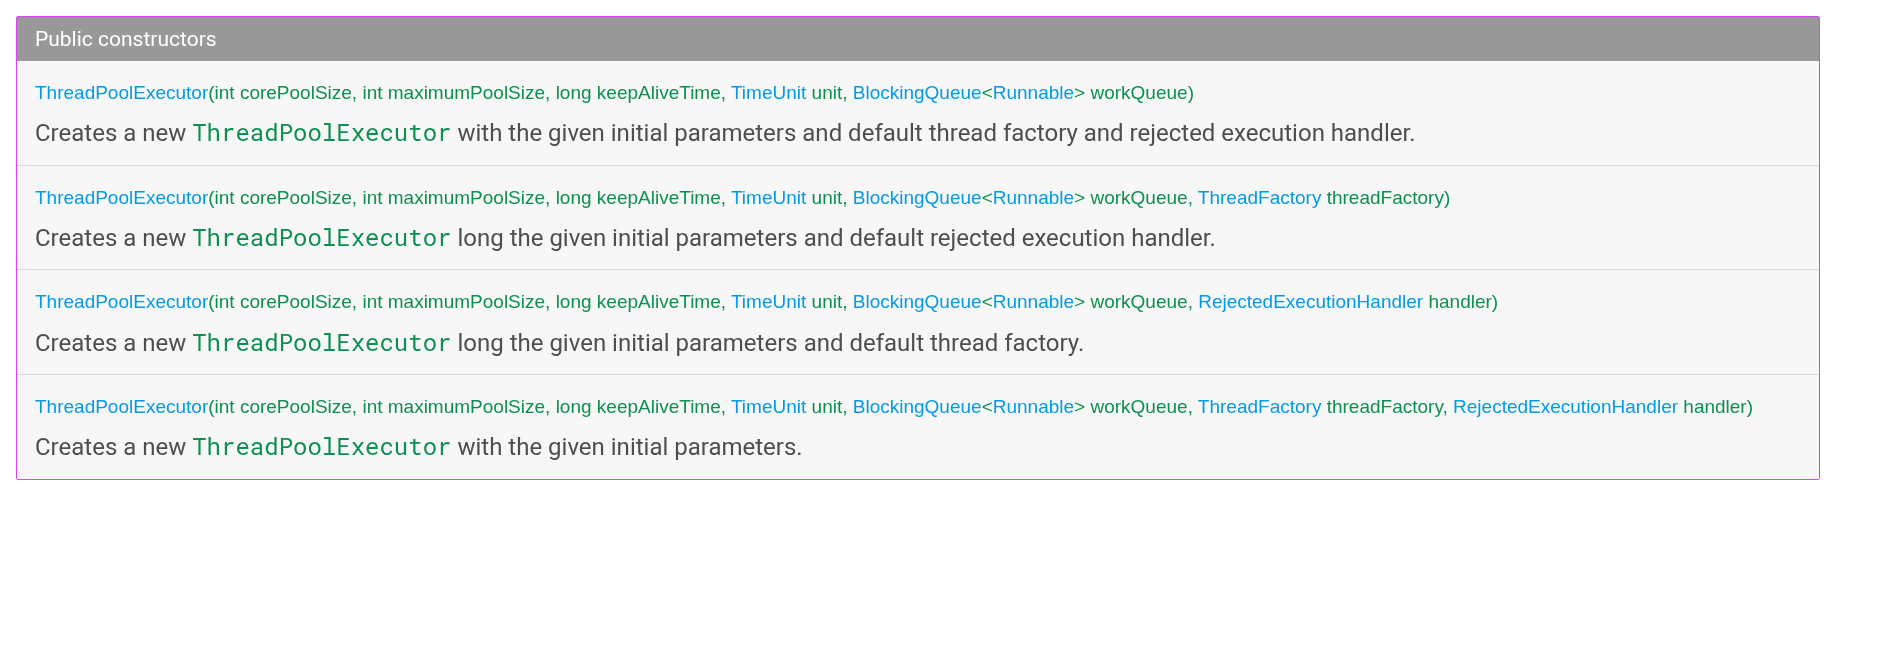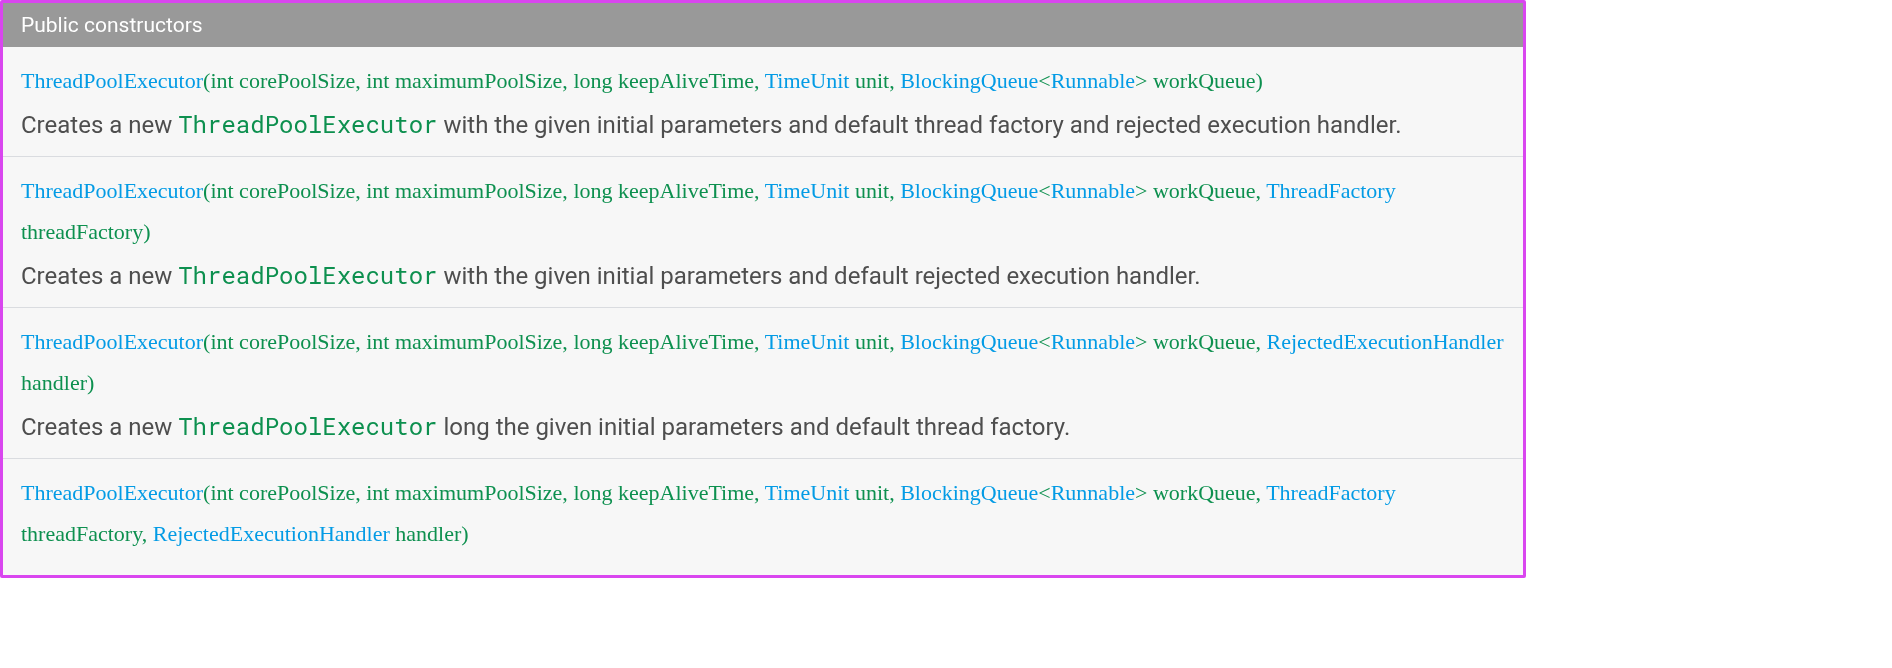--- a/index.html
+++ b/index.html
@@ -4,42 +4,42 @@
 <style>
   * { box-sizing: border-box; }
   body {
     margin: 0;
     font-family: -apple-system, BlinkMacSystemFont, "Segoe UI", Roboto, Helvetica, Arial, sans-serif;
     background: #fff;
     color: #212121;
     font-size: 19px;
   }
   .table {
-    border: 3px solid #d946ef;
+    border: 1px solid #d946ef;
     border-radius: 2px;
     overflow: hidden;
-    margin: 0;
-    width: 1526px;
+    margin: 16px;
+    width: 1804px;
   }
   .header {
     background: #999999;
     color: #fff;
     padding: 10px 18px;
     font-size: 21px;
     font-weight: 400;
   }
   .row {
     background: #f7f7f7;
     border-top: 1px solid #dadce0;
     padding: 14px 18px 14px 18px;
   }
   .row:first-of-type { border-top: none; }
   .sig {
-    font-family: Liberation Serif, serif;
-    font-size: 22px;
+    font-family: Liberation Sans, sans-serif;
+    font-size: 19px;
     line-height: 1.85;
     word-break: break-word;
     margin-bottom: 6px;
   }
   .desc {
     color: #4e4e4e;
     font-size: 24px;
     line-height: 1.4;
   }
   .link { color: #039be5; }
@@ -54,23 +54,24 @@
 
 <div class="table">
   <div class="header">Public constructors</div>
   <div id="rows">
       <div class="row">
         <div class="sig"><span class="link">ThreadPoolExecutor</span><span class="kw">(</span><span class="kw">int corePoolSize, </span><span class="kw">int maximumPoolSize, </span><span class="kw">long keepAliveTime, </span><span class="link">TimeUnit</span><span class="kw"> unit, </span><span class="link">BlockingQueue</span><span class="kw">&lt;</span><span class="link">Runnable</span><span class="kw">&gt; workQueue)</span></div>
         <div class="desc"><span>Creates a new </span><span class="codegreen">ThreadPoolExecutor</span><span> with the given initial parameters and default thread factory and rejected execution handler.</span></div>
       </div>
       <div class="row">
         <div class="sig"><span class="link">ThreadPoolExecutor</span><span class="kw">(</span><span class="kw">int corePoolSize, </span><span class="kw">int maximumPoolSize, </span><span class="kw">long keepAliveTime, </span><span class="link">TimeUnit</span><span class="kw"> unit, </span><span class="link">BlockingQueue</span><span class="kw">&lt;</span><span class="link">Runnable</span><span class="kw">&gt; workQueue, </span><span class="link">ThreadFactory</span><span class="kw"> threadFactory)</span></div>
-        <div class="desc"><span>Creates a new </span><span class="codegreen">ThreadPoolExecutor</span><span> with the given initial parameters and default rejected execution handler.</span></div>
+        <div class="desc"><span>Creates a new </span><span class="codegreen">ThreadPoolExecutor</span><span> long the given initial parameters and default rejected execution handler.</span></div>
       </div>
       <div class="row">
         <div class="sig"><span class="link">ThreadPoolExecutor</span><span class="kw">(</span><span class="kw">int corePoolSize, </span><span class="kw">int maximumPoolSize, </span><span class="kw">long keepAliveTime, </span><span class="link">TimeUnit</span><span class="kw"> unit, </span><span class="link">BlockingQueue</span><span class="kw">&lt;</span><span class="link">Runnable</span><span class="kw">&gt; workQueue, </span><span class="link">RejectedExecutionHandler</span><span class="kw"> handler)</span></div>
         <div class="desc"><span>Creates a new </span><span class="codegreen">ThreadPoolExecutor</span><span> long the given initial parameters and default thread factory.</span></div>
       </div>
       <div class="row">
         <div class="sig"><span class="link">ThreadPoolExecutor</span><span class="kw">(</span><span class="kw">int corePoolSize, </span><span class="kw">int maximumPoolSize, </span><span class="kw">long keepAliveTime, </span><span class="link">TimeUnit</span><span class="kw"> unit, </span><span class="link">BlockingQueue</span><span class="kw">&lt;</span><span class="link">Runnable</span><span class="kw">&gt; workQueue, </span><span class="link">ThreadFactory</span><span class="kw"> threadFactory, </span><span class="link">RejectedExecutionHandler</span><span class="kw"> handler)</span></div>
+        <div class="desc"><span>Creates a new </span><span class="codegreen">ThreadPoolExecutor</span><span> with the given initial parameters.</span></div>
       </div>
     </div>
 </div>
 
 </body></html>

